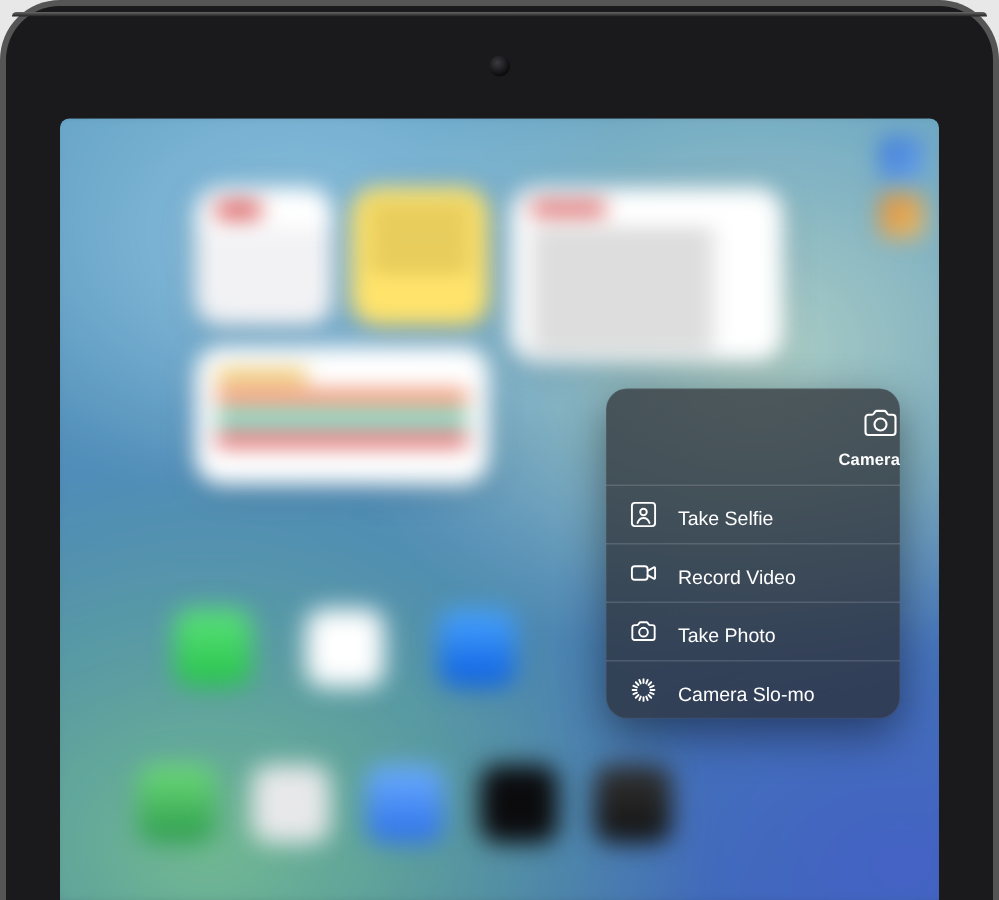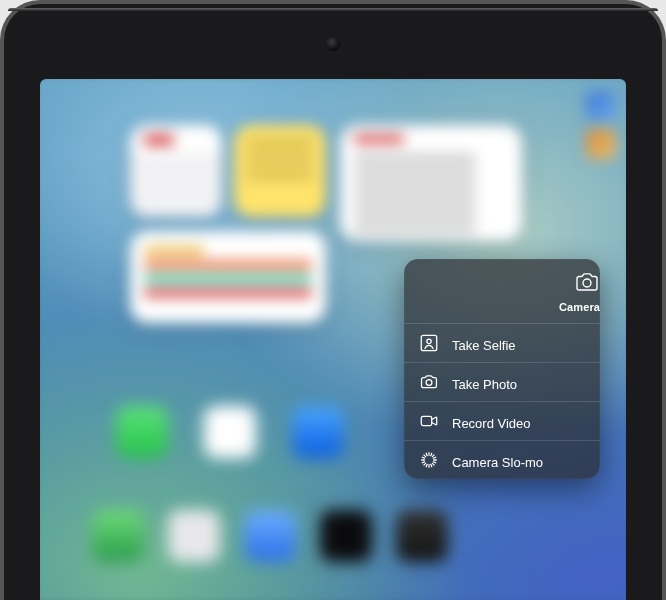--- a/index.html
+++ b/index.html
@@ -166,35 +166,35 @@
               <circle class="stroke" cx="11" cy="9.2" r="2.4"></circle>
               <path class="stroke" d="M6.6 17.2c.8-2.4 2.5-3.6 4.4-3.6s3.6 1.2 4.4 3.6"></path>
             </svg>
         </span>
         <span>Take Selfie</span>
       </div>
 
       <div class="menu-item">
         <span class="mi-icon">
           <svg viewBox="0 0 22 22">
+              <rect class="stroke" x="2.5" y="6" width="11.5" height="10" rx="2"></rect>
+              <path class="stroke" d="M14 9.4l4.6-2.5c.4-.22.9.08.9.55v7.1c0 .47-.5.77-.9.55L14 12.6"></path>
+            </svg>
+        </span>
+        <span>Record Video</span>
+      </div>
+
+      <div class="menu-item">
+        <span class="mi-icon">
+          <svg viewBox="0 0 22 22">
               <path class="stroke" d="M2.8 8c0-.94.76-1.7 1.7-1.7h1.7c.43 0 .83-.22 1.07-.58l.64-.96c.24-.36.64-.58 1.07-.58h4.04c.43 0 .83.22 1.07.58l.64.96c.24.36.64.58 1.07.58h1.7c.94 0 1.7.76 1.7 1.7v7.5c0 .94-.76 1.7-1.7 1.7H4.5c-.94 0-1.7-.76-1.7-1.7V8z"></path>
               <circle class="stroke" cx="11" cy="11.5" r="3.2"></circle>
             </svg>
         </span>
         <span>Take Photo</span>
-      </div>
-
-      <div class="menu-item">
-        <span class="mi-icon">
-          <svg viewBox="0 0 22 22">
-              <rect class="stroke" x="2.5" y="6" width="11.5" height="10" rx="2"></rect>
-              <path class="stroke" d="M14 9.4l4.6-2.5c.4-.22.9.08.9.55v7.1c0 .47-.5.77-.9.55L14 12.6"></path>
-            </svg>
-        </span>
-        <span>Record Video</span>
       </div>
 
       <div class="menu-item">
         <span class="mi-icon">
           <svg viewBox="0 0 22 22">
               <g class="stroke" transform="translate(11,11)">
             <line x1="0" y1="-8" x2="0" y2="-5.2"></line>
             <line x1="5.66" y1="-5.66" x2="3.68" y2="-3.68"></line>
             <line x1="8" y1="0" x2="5.2" y2="0"></line>
             <line x1="5.66" y1="5.66" x2="3.68" y2="3.68"></line>

